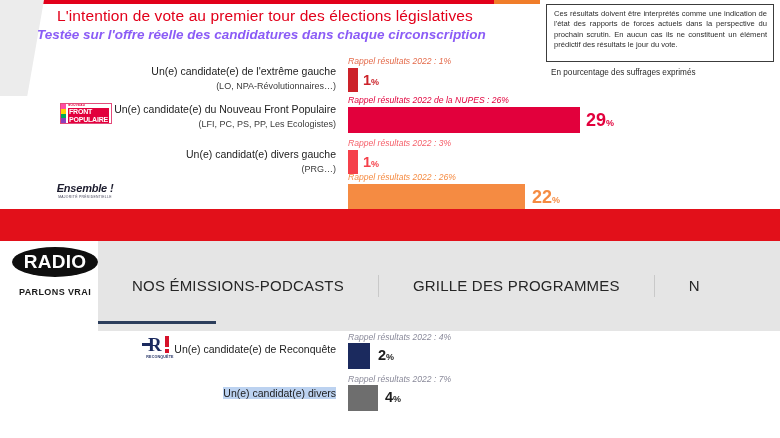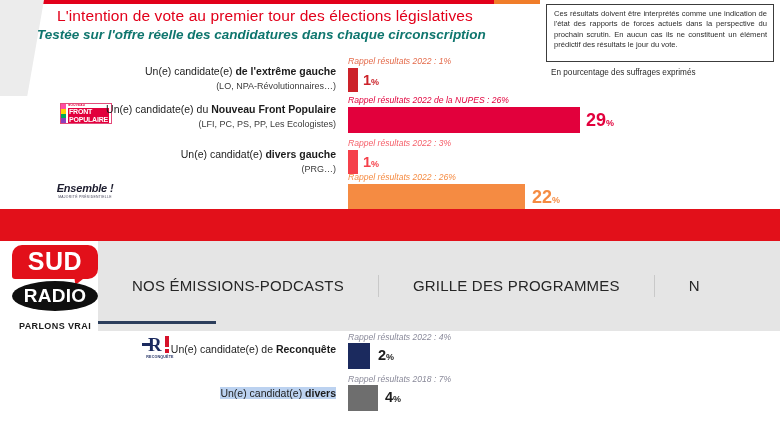--- a/index.html
+++ b/index.html
@@ -26,21 +26,21 @@
     clip-path: polygon(0 0, 100% 0, 62% 100%, 0 100%);
   }
 
   
   .title-block { position: absolute; left: 37px; top: 6px; width: 500px; }
   .title-main {
     font-size: 15.5px; color: #e2001a; letter-spacing: .1px;
     font-weight: 400; line-height: 20px; white-space: nowrap; margin-left: 20px;
   }
   .title-sub {
-    font-size: 13.5px; color: #0f766e; font-weight: bold; font-style: italic;
+    font-size: 13.5px; color: #8b5cf6; font-weight: bold; font-style: italic;
     line-height: 18px; white-space: nowrap;
   }
 
   
   .note-box {
     position: absolute; left: 546px; top: 4px; width: 228px; height: 58px;
     border: 1px solid #3c3c3c; padding: 4px 6px 3px 7px;
   }
   .note-box p {
     font-size: 7.6px; line-height: 10.4px; color: #2b2b2b;
@@ -50,21 +50,21 @@
     position: absolute; left: 551px; top: 68px;
     font-size: 8.2px; color: #2b2b2b;
   }
 
   
   .row { position: absolute; left: 0; width: 780px; }
   .row-label {
     position: absolute; right: 0; top: 0; width: 100%;
     text-align: right; font-size: 10.5px; color: #1c1c1c; line-height: 14px;
   }
-  .row-label .b { font-weight: bold; }
+  .row-label .b { font-weight: normal; }
   .row-label .sm { font-size: 9px; color: #3a3a3a; }
 
   .recall {
     position: absolute; font-size: 8.6px; font-style: italic; white-space: nowrap;
   }
   .bar { position: absolute; }
   .val {
     position: absolute; font-weight: bold; font-size: 14.5px; white-space: nowrap;
   }
   .val .pc { font-size: 9px; font-weight: bold; }
@@ -261,40 +261,36 @@
     </div>
     <div class="recall" style="left:348px; top:0px; color:#8a8a9a;">Rappel résultats 2022 : 4%</div>
     <div class="bar" style="left:348px; top:11px; width:22px; height:26px; background:#1b2a5e;"></div>
     <div class="val" style="left:378px; top:15px; color:#1c1c1c;"><span>2</span><span class="pc">%</span></div>
   </div>
 
   <div class="row" style="top:374px; height:38px;">
     <div class="row-label" style="right:444px; top:12px; width:200px;">
       <span class="sel"><span>Un(e) candidat(e) </span><span class="b">divers</span></span>
     </div>
-    <div class="recall" style="left:348px; top:0px; color:#8a8a9a;">Rappel résultats 2018 : 7%</div>
+    <div class="recall" style="left:348px; top:0px; color:#8a8a9a;">Rappel résultats 2022 : 7%</div>
     <div class="bar" style="left:348px; top:11px; width:30px; height:26px; background:#6e6e6e;"></div>
     <div class="val" style="left:385px; top:15px; color:#1c1c1c;"><span>4</span><span class="pc">%</span></div>
   </div>
 
   <div class="nav-overlay">
     <div class="nav-items">
       <div class="nav-item">NOS ÉMISSIONS-PODCASTS</div>
       <div class="nav-sep"></div>
       <div class="nav-item">GRILLE DES PROGRAMMES</div>
       <div class="nav-sep"></div>
       <div class="nav-item">N</div>
     </div>
     <div class="nav-underline"></div>
   </div>
 
   <div class="sud-wrap">
-    <div class="sud-top">
-      <span>SUD</span>
-      <div class="sud-tail"></div>
-    </div>
     <div class="sud-bot">
       <span>RADIO</span>
     </div>
     <div class="sud-claim">PARLONS VRAI</div>
   </div>
 
 </div>
 
 </body></html>

